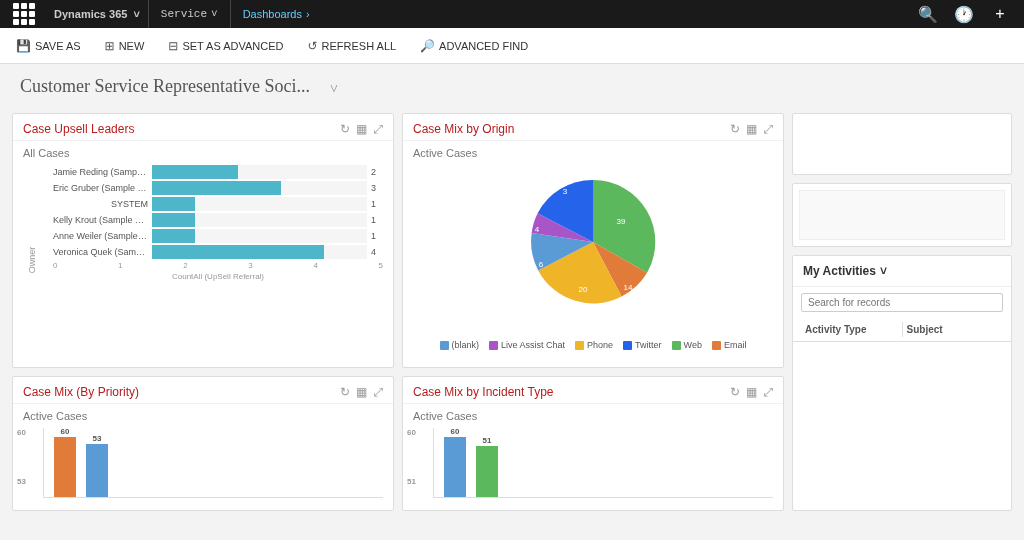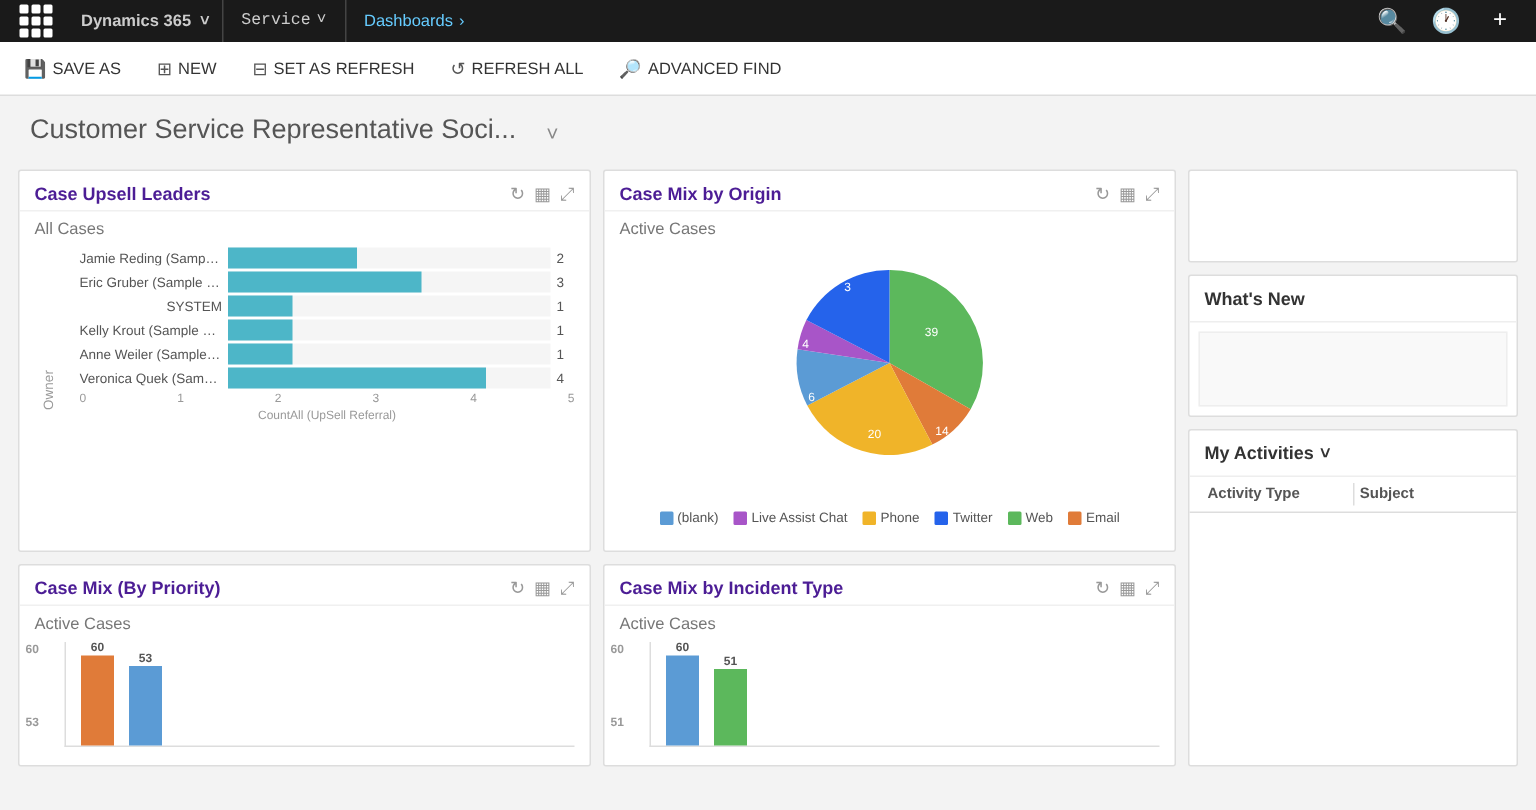--- a/index.html
+++ b/index.html
@@ -65,21 +65,21 @@
       display: flex; align-items: center; gap: 4px;
       font-size: 11px; color: #333; cursor: pointer;
       padding: 2px 4px; border-radius: 2px;
     }
     .toolbar-icon { font-size: 12px; color: #555; }
 
     
     .page-header {
       background: #f3f3f3;
       padding: 12px 20px 8px 20px;
-      display: flex; align-items: flex-end; gap: 20px;
+      display: flex; align-items: flex-end; gap: 20px; font-family: Liberation Serif, serif;
     }
     .page-title { font-size: 18px; font-weight: 300; color: #555; }
     .page-title-chevron { color: #888; font-size: 14px; }
 
     
     .dashboard {
       display: grid;
       grid-template-columns: 1fr 1fr 220px;
       grid-template-rows: auto auto;
       gap: 8px;
@@ -94,21 +94,21 @@
       border-radius: 2px;
       overflow: hidden;
       position: relative;
     }
 
     .card-header {
       display: flex; align-items: center; justify-content: space-between;
       padding: 8px 10px 4px 10px;
       border-bottom: 1px solid #f0f0f0;
     }
-    .card-title { font-size: 12px; font-weight: 700; color: #4c1d95; }
+    .card-title { font-size: 12px; font-weight: 400; color: #b91c1c; }
     .card-controls { display: flex; gap: 6px; align-items: center; }
     .card-ctrl { color: #999; font-size: 12px; cursor: pointer; }
 
     .card-subtitle { font-size: 11px; color: #777; padding: 6px 10px 2px 10px; }
 
     
     .bar-chart-area {
       padding: 4px 10px 8px 40px;
       position: relative;
       height: calc(100% - 55px);
@@ -226,21 +226,21 @@
   <div class="toolbar-btn">
     <span class="toolbar-icon">💾</span>
     <span>SAVE AS</span>
   </div>
   <div class="toolbar-btn">
     <span class="toolbar-icon">⊞</span>
     <span>NEW</span>
   </div>
   <div class="toolbar-btn">
     <span class="toolbar-icon">⊟</span>
-    <span>SET AS REFRESH</span>
+    <span>SET AS ADVANCED</span>
   </div>
   <div class="toolbar-btn">
     <span class="toolbar-icon">↺</span>
     <span>REFRESH ALL</span>
   </div>
   <div class="toolbar-btn">
     <span class="toolbar-icon">🔎</span>
     <span>ADVANCED FIND</span>
   </div>
 </div>
@@ -384,31 +384,31 @@
     </div>
   </div>
 
   <div class="right-panel">
 
     <div class="rel-card">
       <div class="rel-card-body" style="min-height:60px;"></div>
     </div>
 
     <div class="rel-card">
-      <div class="rel-card-title">What's New</div>
       <div class="rel-card-body" style="min-height:50px; background:#f9f9f9; border:1px solid #eee; margin:6px;"></div>
     </div>
 
     <div class="rel-card" style="flex:1;">
       <div class="my-activities-header">
         <div class="my-activities-title">
           <span>My Activities</span>
           <span>˅</span>
         </div>
       </div>
+      <input class="search-box" type="text" placeholder="Search for records" style="">
       <div class="activities-table-header">
         <div class="act-col-header">Activity Type</div>
         <div class="act-col-header">Subject</div>
       </div>
     </div>
   </div>
 
   <div class="card bottom-left" style="grid-column:1; grid-row:2;">
     <div class="card-header">
       <span class="card-title">Case Mix (By Priority)</span>

